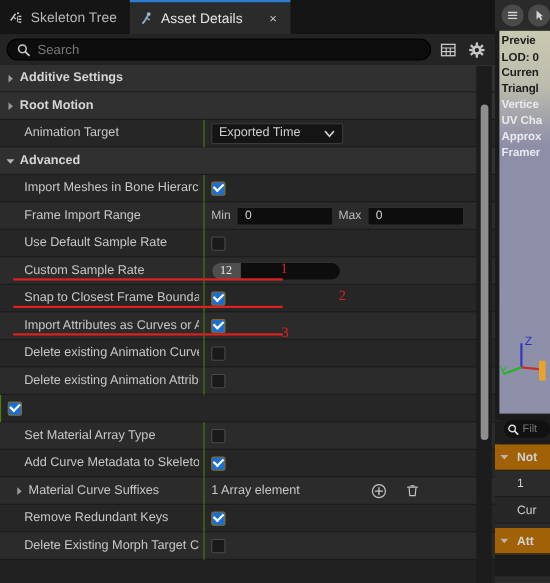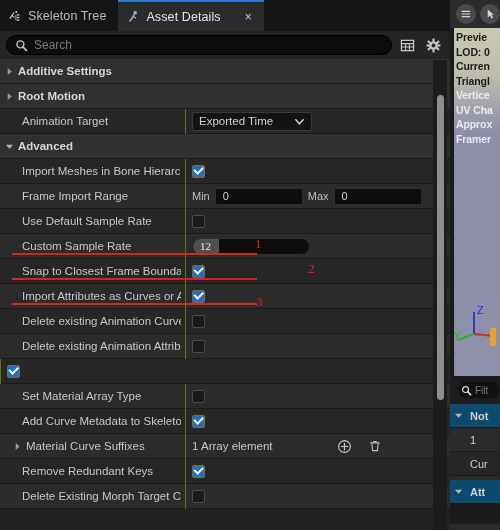--- a/index.html
+++ b/index.html
@@ -200,21 +200,21 @@
     font-size:10px; color:#777; overflow:hidden;
   }
   .rs-row {
     position:absolute; left:0; width:50px; height:24px;
     display:flex; align-items:center; gap:4px;
     border-bottom:1px solid #1a1a1a;
     font-size:11px; color:#d0d0d0; overflow:hidden; white-space:nowrap;
   }
   .rs-row.dark { background:#262626; }
   .rs-row.darker { background:#2b2b2b; }
-  .rs-row.cat2 { background:#0c4a6e; font-weight:bold; }
+  .rs-row.cat2 { background:#a16207; font-weight:bold; }
   .rs-tw { width:16px; flex:none; display:flex;align-items:center;justify-content:center;}
 </style>
 </head>
 <body>
 
 <div id="app">
 
   <div id="details-panel">
 
     <div class="tabbar">

